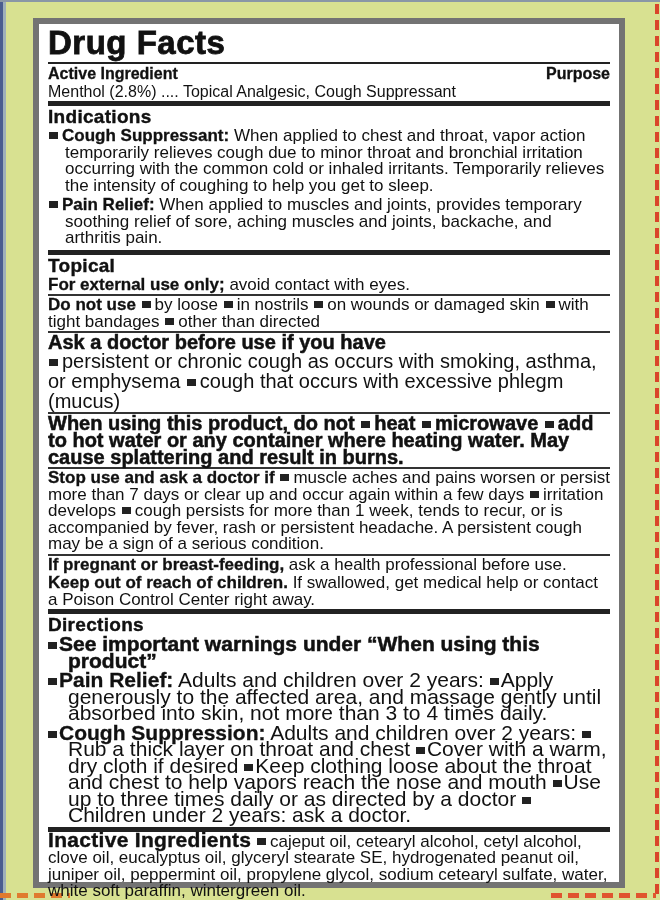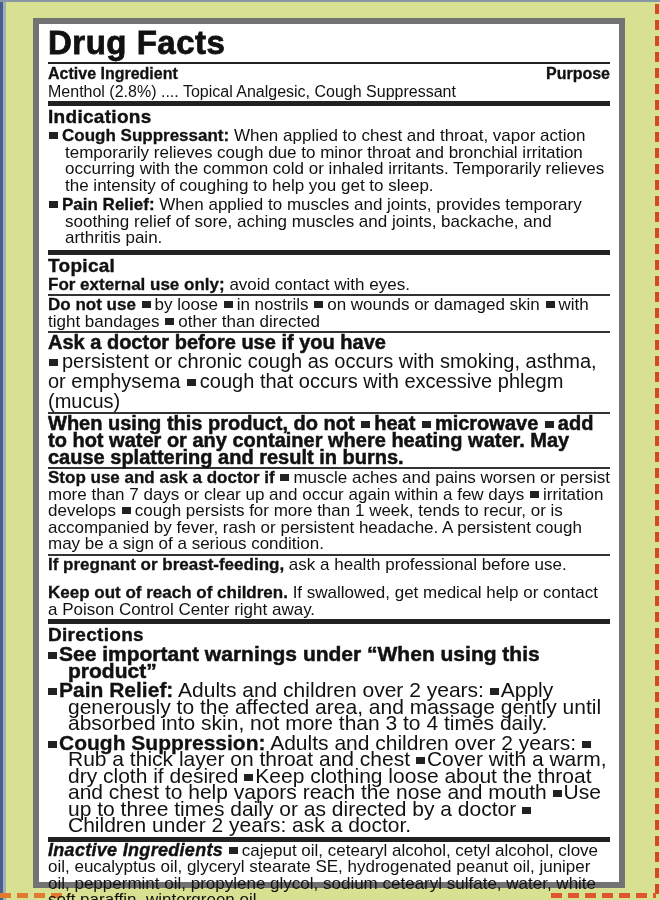--- a/index.html
+++ b/index.html
@@ -70,21 +70,21 @@
     }
     .para { font-size: 20px; line-height: 20px; }
     .para-lg { font-size: 17px; line-height: 16.5px; }
     .heavy { font-weight: 900; -webkit-text-stroke: 0.5px #111; font-size: 20px; line-height: 17px; }
     .dir-block {
       font-size: 21px; line-height: 16.5px; padding-left: 20px; text-indent: -20px;
       margin: 0 0 3px 0;
     }
     .dir-block .sq { margin: 0 2px 0 0; }
     .inactive-title {
-      font-size: 18px; font-style: italic; font-weight: bold; letter-spacing: 0.3px;
+      font-size: 21px; font-weight: bold; letter-spacing: 0.3px;
       -webkit-text-stroke: 0.4px #111;
     }
   </style>
 </head>
 <body>
 
 <div class="left-edge"></div>
 <div class="left-edge-fade"></div>
 <div class="top-edge"></div>
 <div class="right-dash"></div>
@@ -121,21 +121,21 @@
     </div>
     <div class="rule-mid"></div>
 
     <div class="heavy"><span>When using this product, do not</span> <span class="sq"></span><span>heat</span> <span class="sq"></span><span>microwave</span> <span class="sq"></span><span>add to hot water or any container where heating water. May cause splattering and result in burns.</span></div>
     <div class="rule-mid"></div>
 
     <div class="para-lg"><span class="b">Stop use and ask a doctor if</span> <span class="sq"></span><span>muscle aches and pains worsen or persist more than 7 days or clear up and occur again within a few days</span> <span class="sq"></span><span>irritation develops</span> <span class="sq"></span><span>cough persists for more than 1 week, tends to recur, or is accompanied by fever, rash or persistent headache. A persistent cough may be a sign of a serious condition.</span></div>
     <div class="rule-mid"></div>
 
     <div class="para-lg"><span class="b">If pregnant or breast-feeding,</span><span> ask a health professional before use.</span></div>
-    <div class="para-lg" style="margin-top:12px"><span class="b">Keep out of reach of children.</span><span> If swallowed, get medical help or contact a Poison Control Center right away.</span></div>
+    <div class="para-lg" style="margin-top:2px"><span class="b">Keep out of reach of children.</span><span> If swallowed, get medical help or contact a Poison Control Center right away.</span></div>
     <div class="rule-thick"></div>
 
     <div class="section-title">Directions</div>
     <div class="dir-block heavy"><span class="sq"></span><span>See important warnings under “When using this product”</span></div>
     <div class="dir-block"><span class="sq"></span><span class="b">Pain Relief:</span><span> Adults and children over 2 years:</span> <span class="sq"></span><span>Apply generously to the affected area, and massage gently until absorbed into skin, not more than 3 to 4 times daily.</span></div>
     <div class="dir-block"><span class="sq"></span><span class="b">Cough Suppression:</span><span> Adults and children over 2 years:</span> <span class="sq"></span><span>Rub a thick layer on throat and chest</span> <span class="sq"></span><span>Cover with a warm, dry cloth if desired</span> <span class="sq"></span><span>Keep clothing loose about the throat and chest to help vapors reach the nose and mouth</span> <span class="sq"></span><span>Use up to three times daily or as directed by a doctor</span> <span class="sq"></span><span>Children under 2 years: ask a doctor.</span></div>
     <div class="rule-thick"></div>
 
     <div class="para-lg"><span class="inactive-title">Inactive Ingredients</span> <span class="sq"></span><span>cajeput oil, cetearyl alcohol, cetyl alcohol, clove oil, eucalyptus oil, glyceryl stearate SE, hydrogenated peanut oil, juniper oil, peppermint oil, propylene glycol, sodium cetearyl sulfate, water, white soft paraffin, wintergreen oil.</span></div>
   </div>

